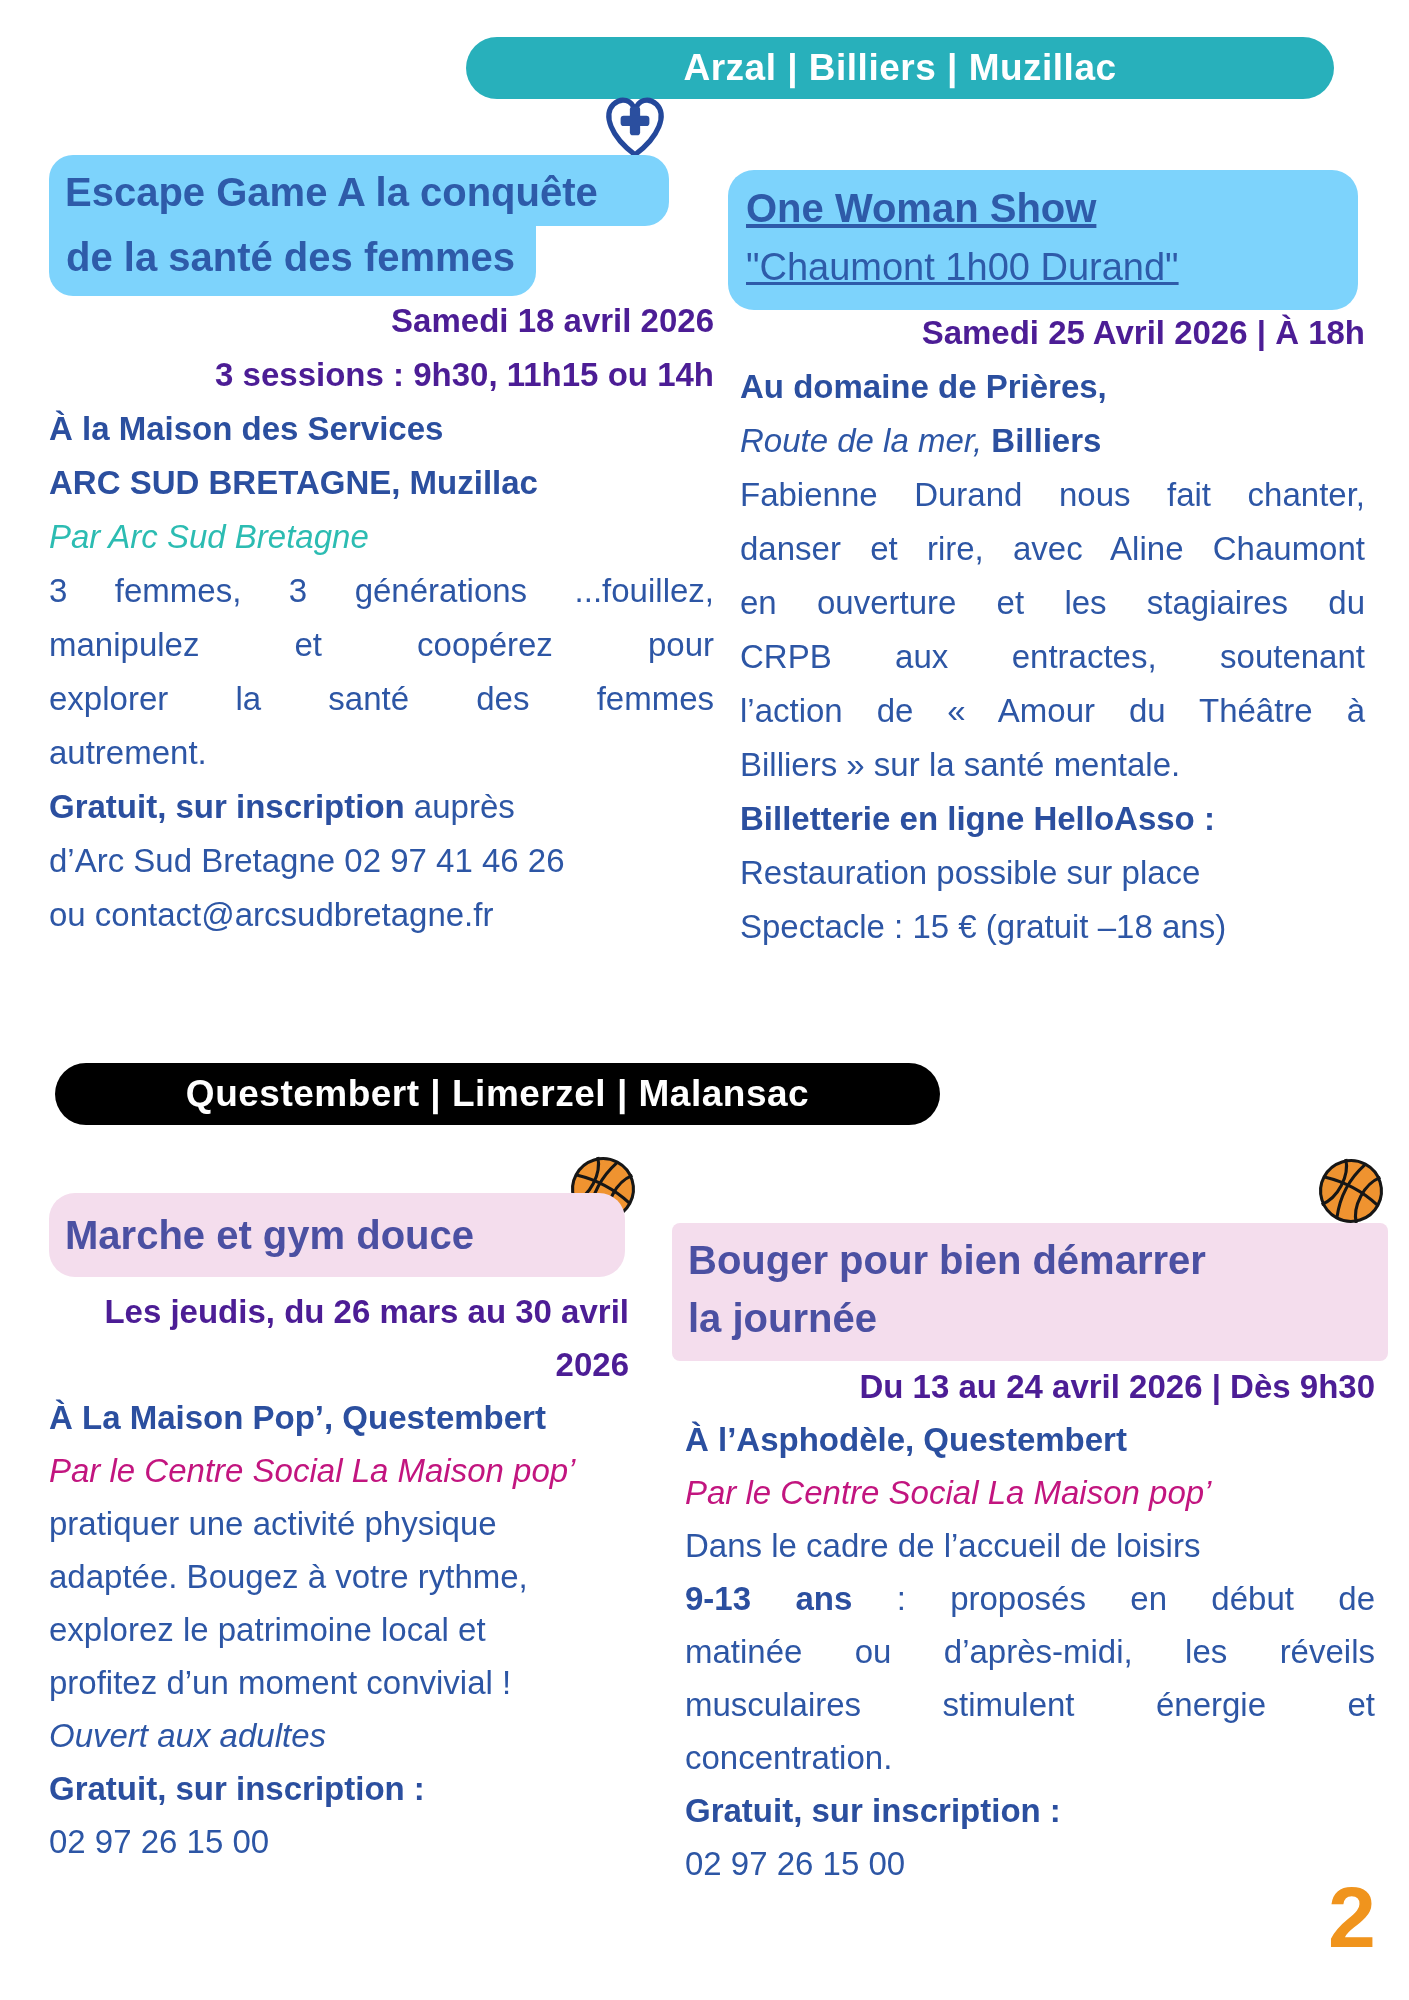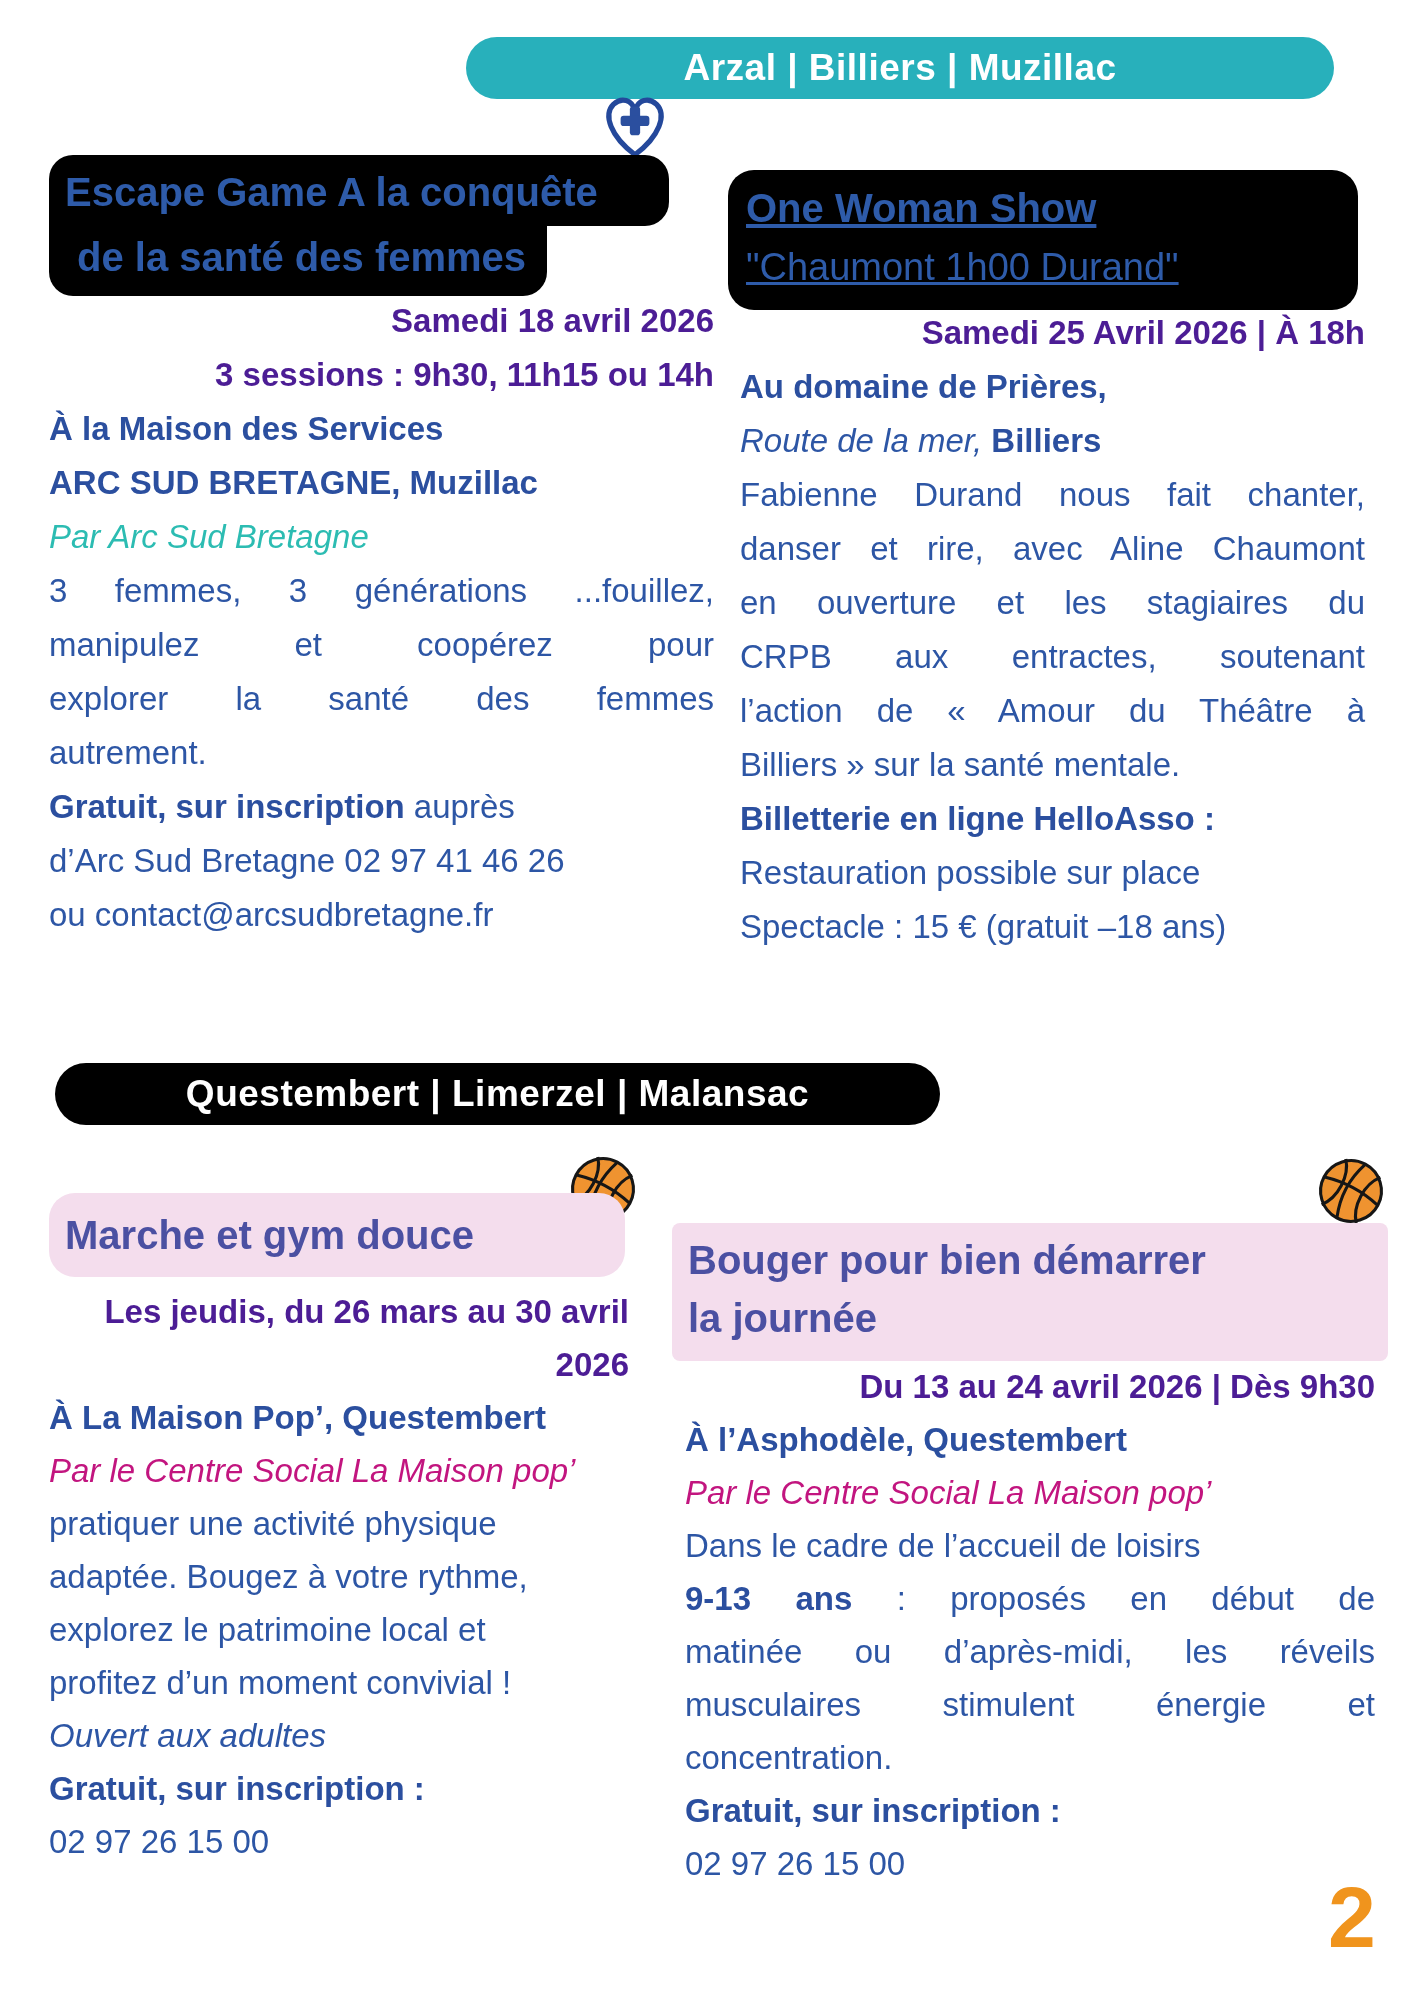--- a/index.html
+++ b/index.html
@@ -9,26 +9,26 @@
   }
   .abs{position:absolute;}
 
   
   .banner{height:62px;border-radius:31px;color:#ffffff;font-weight:bold;
     font-size:37px;text-align:center;line-height:62px;letter-spacing:.5px;}
   #banner-north{left:466px;top:37px;width:868px;background:#28b0bb;}
   #banner-south{left:55px;top:1063px;width:885px;background:#000000;}
 
   
-  .tbox{background:#000000;color:#2e5ba9;font-weight:bold;font-size:40px;}
+  .tbox{background:#7dd3fc;color:#2e5ba9;font-weight:bold;font-size:40px;}
   .tbox-pink{background:#f4dded;color:#4b50a2;font-weight:bold;font-size:40px;}
   #eg-title1{left:49px;top:155px;width:604px;height:71px;border-radius:24px 24px 24px 0;
     line-height:74px;padding-left:16px;}
   #eg-title2{left:49px;top:226px;width:470px;height:70px;border-radius:0 0 24px 24px;
-    line-height:62px;padding-left:28px;}
+    line-height:62px;padding-left:17px;}
   #ows-title{left:728px;top:170px;width:612px;height:132px;border-radius:26px;
     padding:8px 0 0 18px;text-decoration:underline;}
   #ows-title .tl1{font-weight:bold;font-size:40px;line-height:60px;}
   #ows-title .tl2{font-weight:normal;font-size:38px;line-height:58px;}
   #mg-title{left:49px;top:1193px;width:560px;height:84px;border-radius:26px;
     line-height:84px;padding-left:16px;}
   #bg-title{left:672px;top:1223px;width:700px;height:130px;border-radius:8px;
     padding:8px 0 0 16px;}
   #bg-title div{line-height:58px;}
 

